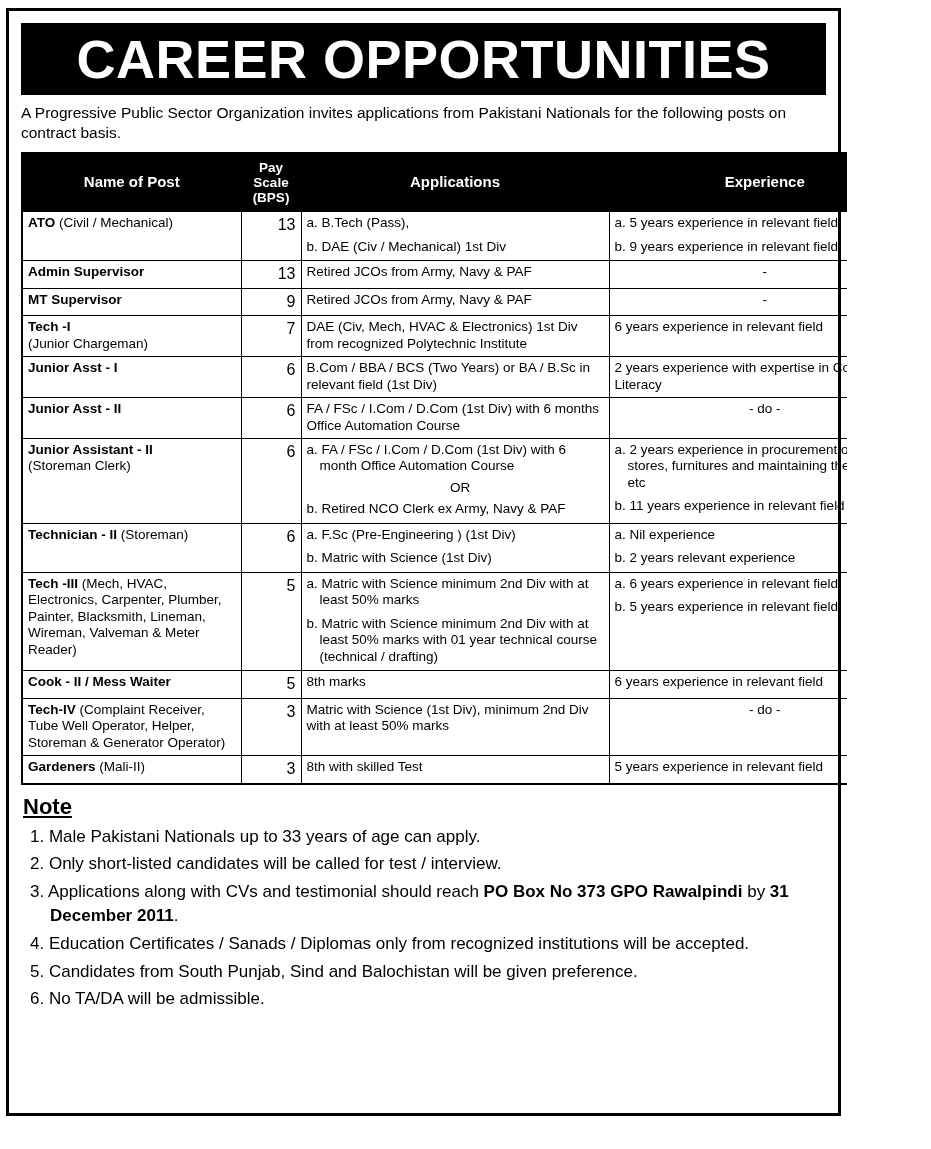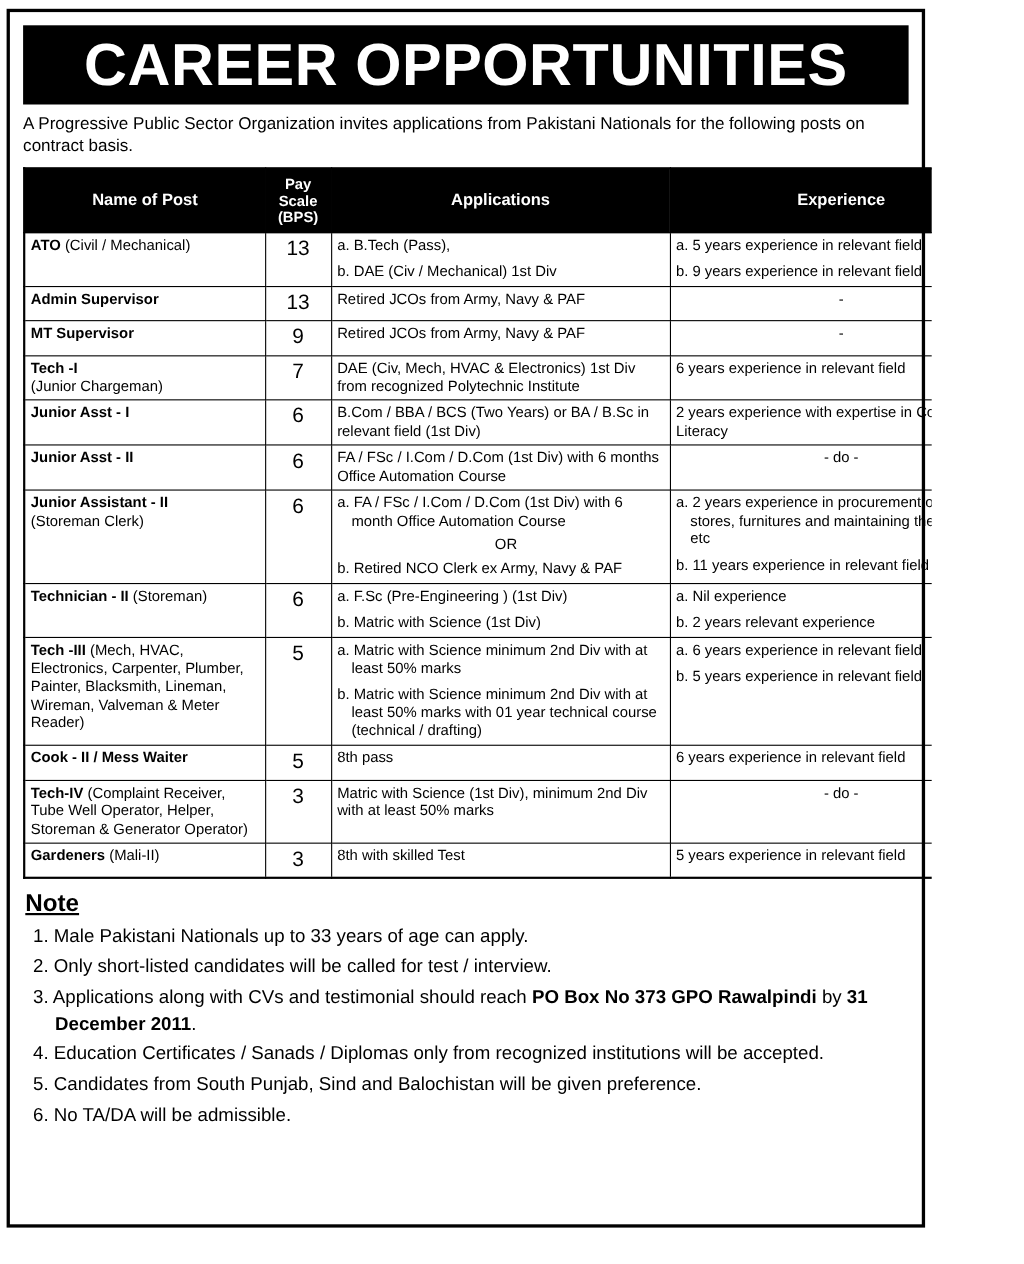--- a/index.html
+++ b/index.html
@@ -87,22 +87,22 @@
     padding: 6px 4px;
     border-color: #000;
   }
   table.jobs thead th.bps-head {
     font-size: 13.5px;
     line-height: 1.12;
   }
   td.post { font-size: 13.5px; }
   td.post .bold { font-weight: bold; }
   td.bps {
-    text-align: center;
-    font-size: 19px;
+    text-align: right;
+    font-size: 16px;
     vertical-align: top;
   }
   td.qual, td.exp { font-size: 13.5px; }
   td.center-mid {
     text-align: center;
     vertical-align: middle;
   }
   .li {
     display: block;
     padding-left: 13px;
@@ -264,21 +264,21 @@
               </td>
               <td class="exp">
                 <span class="li">a. 6 years experience in relevant field</span>
                 <span class="li gap">b. 5 years experience in relevant field</span>
               </td>
             </tr>
             <tr>
               <td class="post"><span class="bold">Cook - II / Mess Waiter</span></td>
               <td class="bps">5</td>
               <td class="qual">
-                <span class="plain">8th pass</span>
+                <span class="plain">8th marks</span>
               </td>
               <td class="exp">
                 <span class="plain">6 years experience in relevant field</span>
               </td>
             </tr>
             <tr>
               <td class="post"><span class="bold">Tech-IV</span><span> (Complaint Receiver, Tube Well Operator, Helper, Storeman &amp; Generator Operator)</span></td>
               <td class="bps">3</td>
               <td class="qual">
                 <span class="plain">Matric with Science (1st Div), minimum 2nd Div with at least  50% marks</span>

